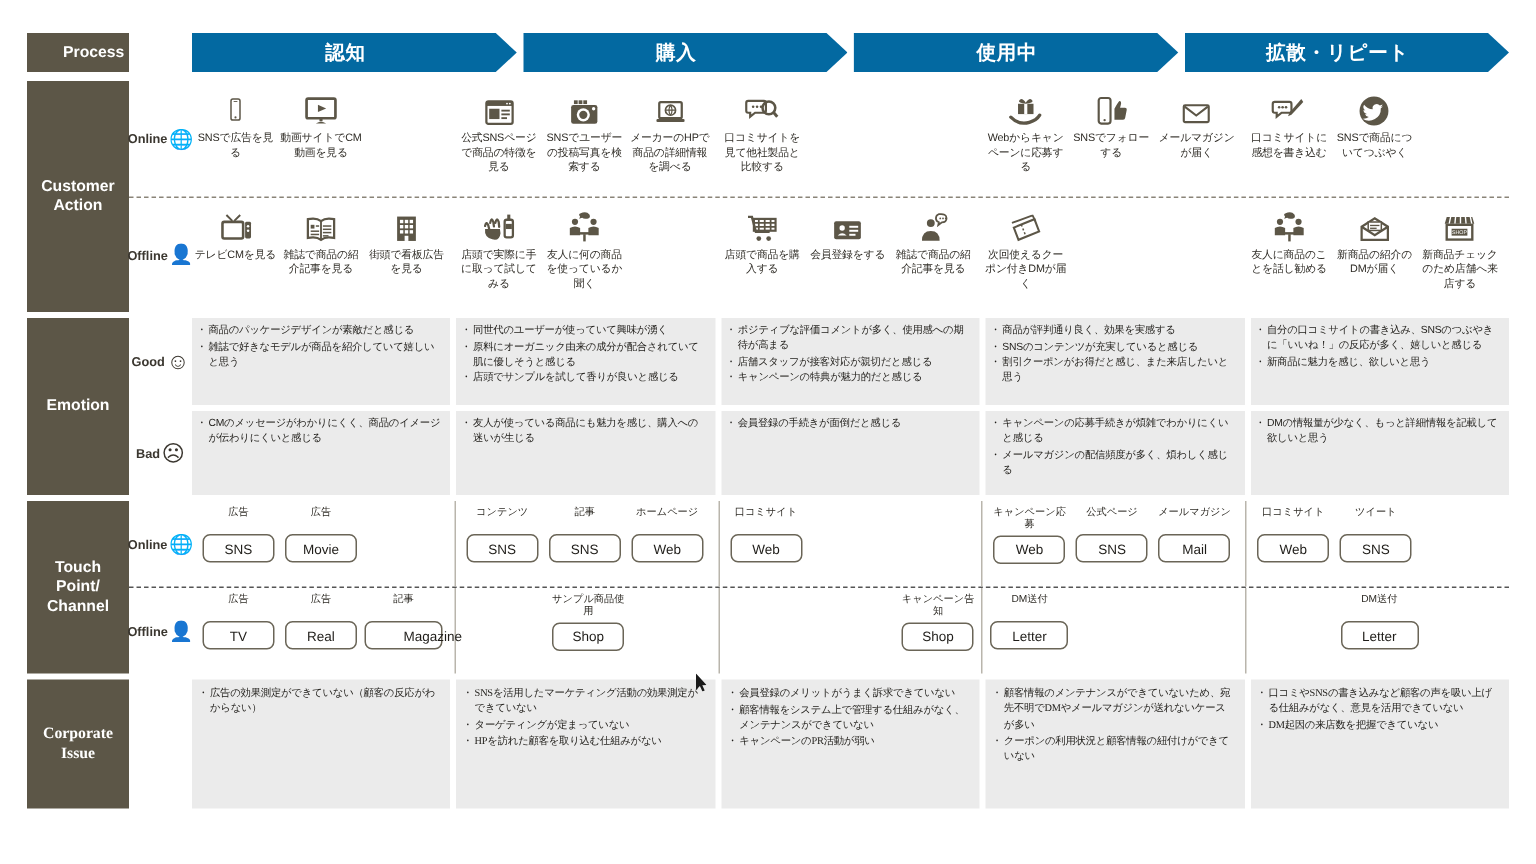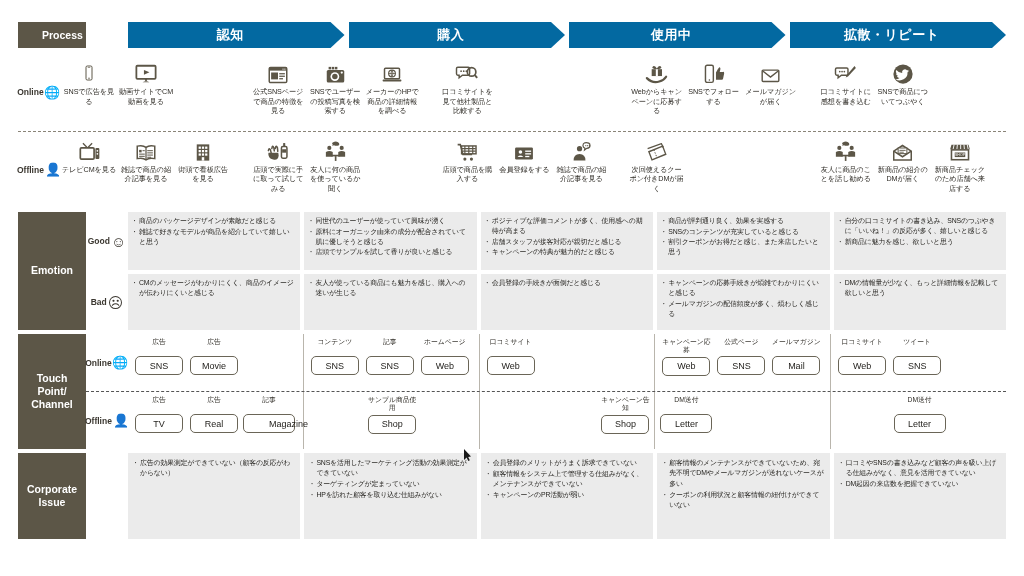--- a/index.html
+++ b/index.html
@@ -123,21 +123,21 @@
   .chan .chlabel { font-size: 6.8px; color: #2e2b25; text-align: center; line-height: 1.25; min-height: 16px; }
   .chan .pill {
     width: 48px; height: 19px;
     border: 1.2px solid #6a6557; border-radius: 5px;
     background: #fff; color: #1f1d19;
     font-size: 9px;
     display: flex; align-items: center; justify-content: center;
   }
 
   
-  .ci-row { height: 86px; }
+  .ci-row { height: 86px; font-family: Liberation Serif, serif; }
   .ci-label { height: 86px; }
   .ci-cells { display: flex; flex: 1 1 auto; gap: 4px; margin-left: 42px; }
   .ci-cell { flex: 1 1 0; background: #ebebeb; padding: 5px 6px; overflow: hidden; }
   .ci-cell ul.bullets li { font-size: 6.9px; line-height: 1.5; }
 
   .cursor { position: absolute; left: 464px; top: 449px; width: 7px; height: 12px; }
 </style>
 </head>
 <body>
 
@@ -147,20 +147,24 @@
     <div class="process-label">Process</div>
     <div class="arrows">
       <div class="arrow">認知</div>
       <div class="arrow">購入</div>
       <div class="arrow">使用中</div>
       <div class="arrow">拡散・リピート</div>
     </div>
   </div>
 
   <div class="row ca-row">
+    <div class="rowlabel ca-label">
+      <span style="white-space:pre-line">Customer
+Action</span>
+    </div>
     <div class="ca-body">
       <div class="ca-half online">
         <div class="sublabel">
           <span>Online</span>
           <span class="glyph">🌐</span>
         </div>
         <div class="ca-cells">
             <div class="ca-cell">
               <div class="action">
                 <div class="ico">

